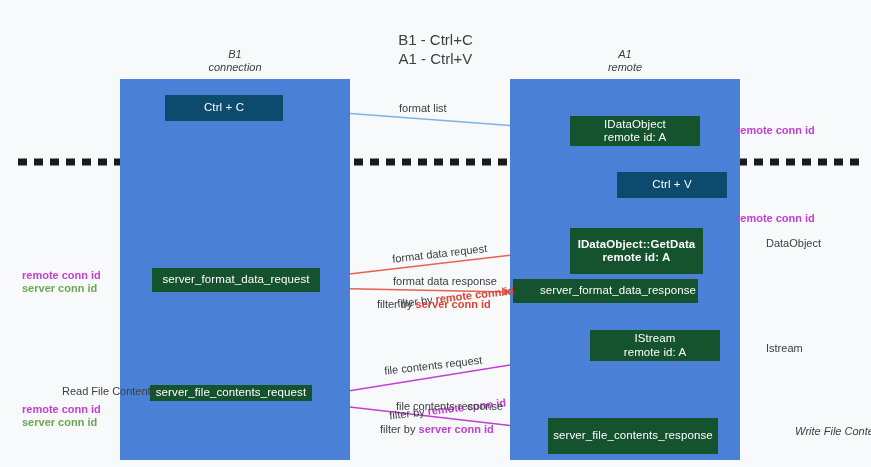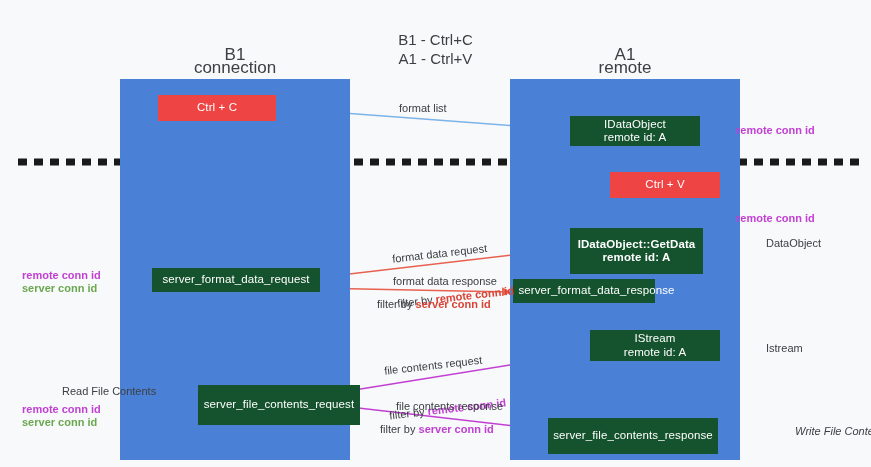--- a/index.html
+++ b/index.html
@@ -32,24 +32,25 @@
     line-height: 19px;
     color: #3c4043;
     white-space: pre;
     margin-top: 24px;
   }
 
   
   .lane-header {
     position: absolute;
     text-align: center;
-    font-size: 17px;
+    font-size: 11px;
     line-height: 13px;
     color: #3c4043;
     white-space: pre;
+    font-style: italic;
   }
 
   
   .lane {
     position: absolute;
     background: #4a80d6;
   }
 
   
   .node {
@@ -59,21 +60,21 @@
     flex-direction: column;
     align-items: center;
     justify-content: center;
     text-align: center;
     color: #ffffff;
     font-size: 11.5px;
     line-height: 13.5px;
     white-space: pre;
     letter-spacing: 0.1px;
   }
-  .node.green { background: #ef4444; }
+  .node.green { background: #0c4a6e; margin-left: 7px; }
   .node.orange { background: #14532d; }
 
   
   .edge-label {
     position: absolute;
     font-size: 11px;
     line-height: 15px;
     color: #3c4043;
     white-space: pre;
   }
@@ -144,26 +145,26 @@
 <div class="node orange" style="left:570px; top:116px; width:130px; height:30px;">IDataObject
 remote id: A</div>
 
 <div class="node green" style="left:610px; top:172px; width:110px; height:26px;">Ctrl + V</div>
 
 <div class="node orange" style="left:570px; top:228px; width:133px; height:46px;font-weight:bold;">IDataObject::GetData
 remote id: A</div>
 
 <div class="node orange" style="left:152px; top:268px; width:168px; height:24px;">server_format_data_request</div>
 
-<div class="node orange" style="left:513px; top:279px; width:142px; height:24px;padding-left:25px;">server_format_data_response</div>
+<div class="node orange" style="left:513px; top:279px; width:185px; height:24px;padding-left:25px;">server_format_data_response</div>
 
 <div class="node orange" style="left:590px; top:330px; width:130px; height:31px;">IStream
 remote id: A</div>
 
-<div class="node orange" style="left:150px; top:385px; width:162px; height:40px;margin-left:48px;">server_file_contents_request</div>
+<div class="node orange" style="left:150px; top:385px; width:162px; height:16px;">server_file_contents_request</div>
 
 <div class="node orange" style="left:548px; top:418px; width:170px; height:36px;">server_file_contents_response</div>
 
 <div class="edge-label" style="left:399px; top:101px;">format list</div>
 
 <div class="edge-label rot" style="left:388px; top:222px; transform:rotate(-6.5deg);">
   <div>format data request</div>
   <div><span>filter by </span><span class="hl-red">remote conn id</span></div>
 </div>
 

